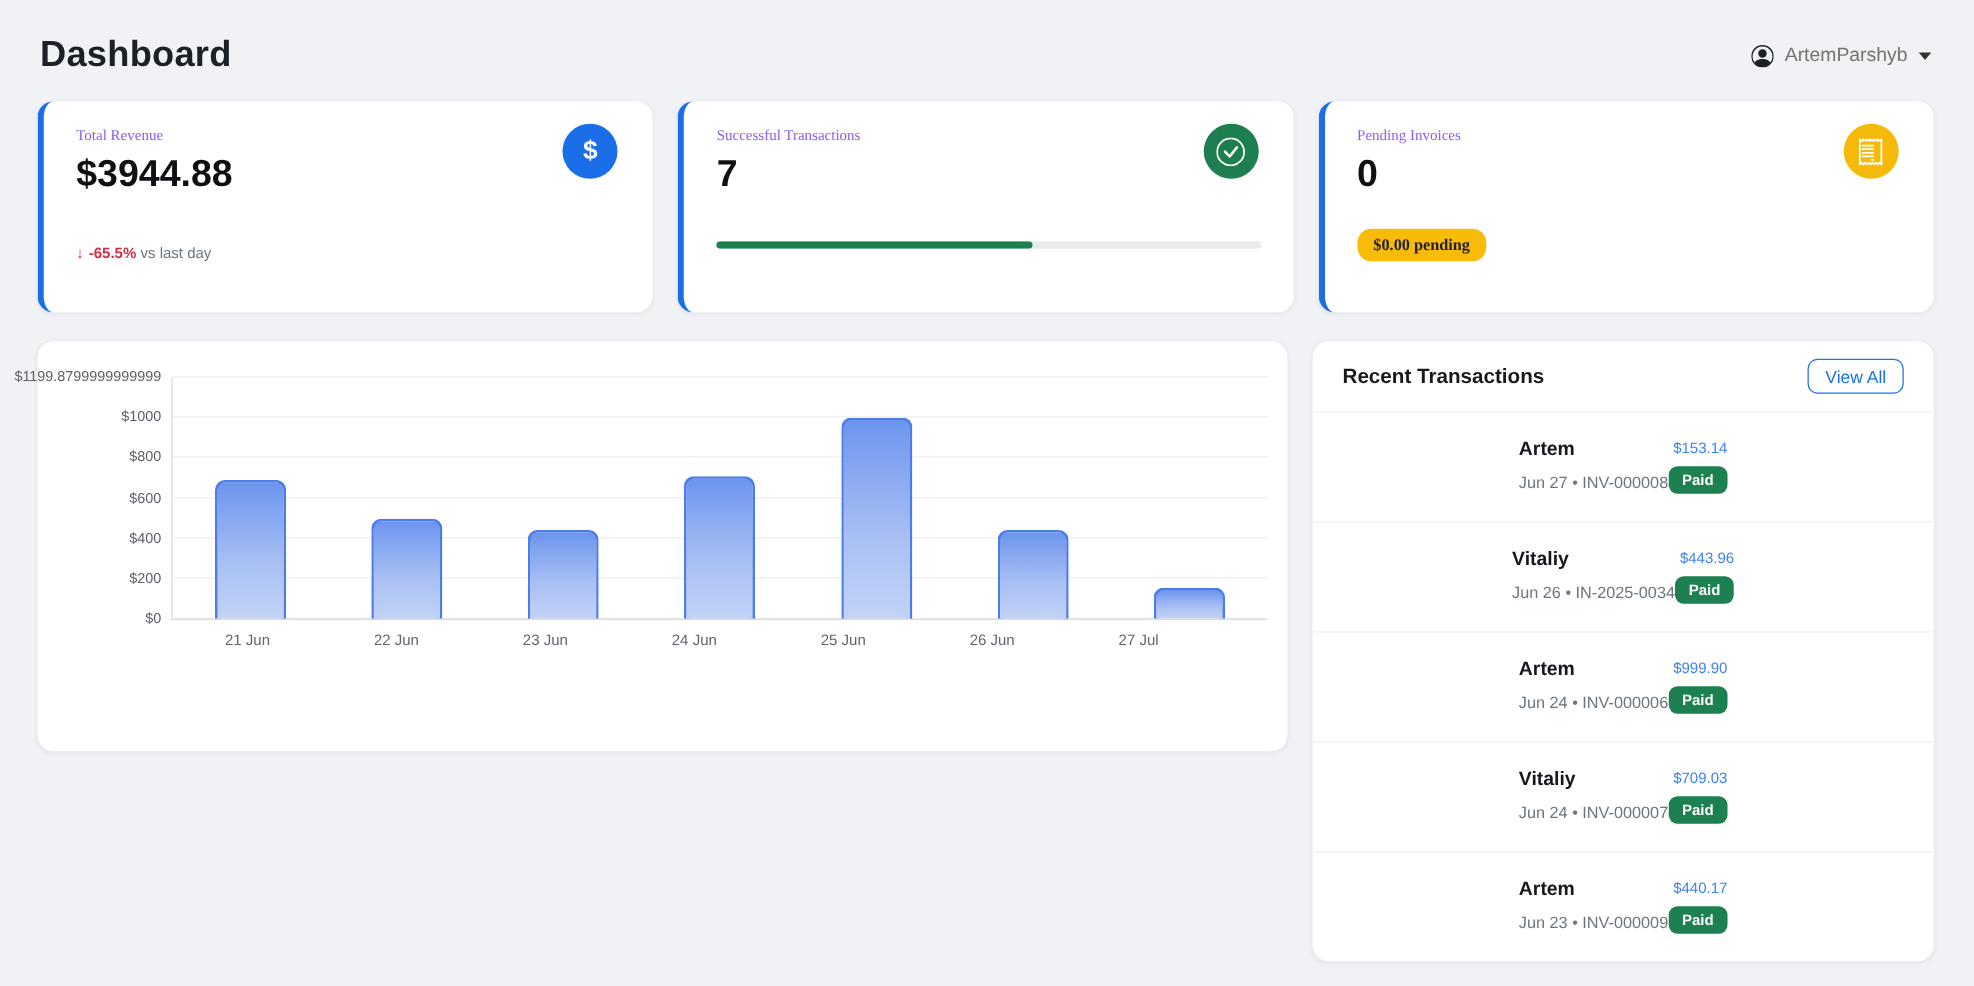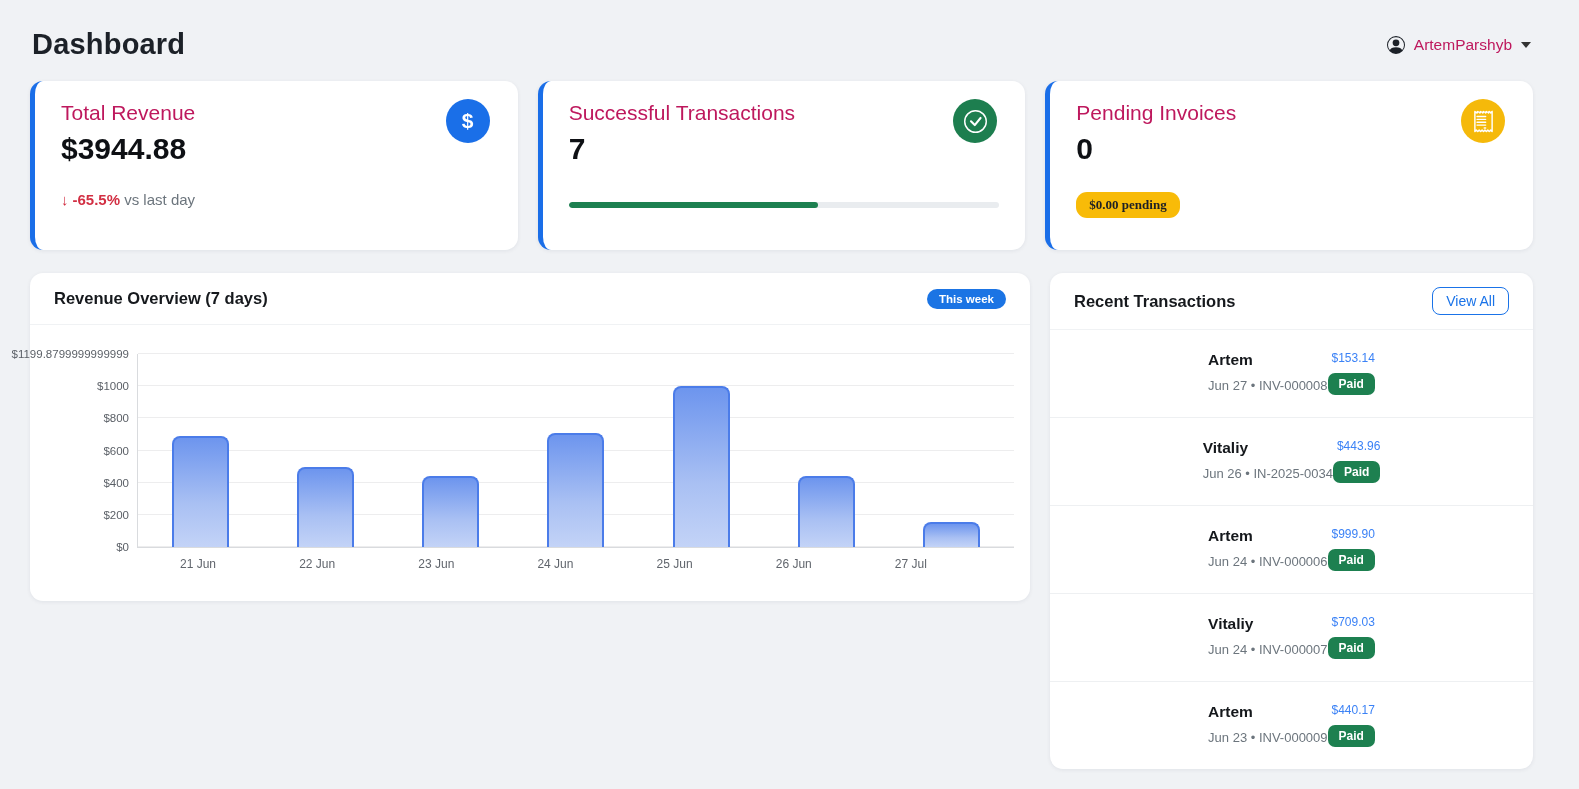--- a/index.html
+++ b/index.html
@@ -3,54 +3,54 @@
 <meta charset="utf-8">
 <style>
   * { margin:0; padding:0; box-sizing:border-box; }
   html,body { width:1579px; height:789px; }
   body {
     background:#f0f2f5;
     font-family:"Liberation Sans", sans-serif;
     color:#212529;
     overflow:hidden;
   }
-  .page { padding:0 46px 0 30px; }
+  .page { padding:0 32px 0 30px; }
 
   
   .top-header {
     display:flex; justify-content:space-between; align-items:center;
     padding:28px 2px 20px 2px;
   }
   .page-title { font-size:29px; font-weight:700; color:#1c2128; letter-spacing:.2px; }
   .user-menu {
     display:flex; align-items:center; gap:9px;
-    font-size:15.5px; color:#be185d; cursor:pointer;
+    font-size:15.5px; color:#737373; cursor:pointer;
   }
   .user-menu svg { display:block; }
   .caret { width:0; height:0; border-left:5px solid transparent; border-right:5px solid transparent; border-top:6px solid #333; }
 
   
   .stats-row { display:flex; gap:20px; }
   .stat-card {
     flex:1; position:relative; height:169px;
     background:#fff; border-radius:13px; border-left:5px solid #1a6ee8;
     box-shadow:0 1px 4px rgba(20,30,60,.07);
     padding:20px 26px;
   }
-  .stat-label { font-size:21px; color:#be185d; }
+  .stat-label { font-size:12px; color:#8b5cf6;font-family:Liberation Serif, serif; }
   .stat-value { font-size:30px; font-weight:700; color:#0e1014; margin-top:7px; }
   .stat-icon {
     position:absolute; top:18px; right:28px; width:44px; height:44px;
     border-radius:50%; display:flex; align-items:center; justify-content:center;
   }
   .icon-blue { background:#1a6fe8; }
   .icon-green { background:#1d7e4f; }
   .icon-yellow { background:#f5b90a; }
   .dollar-glyph { color:#fff; font-size:21px; font-weight:700; }
-  .trend-row { margin-top:25px; font-size:15px; color:#6c757d; }
+  .trend-row { margin-top:38px; font-size:12px; color:#6c757d; }
   .trend-arrow, .trend-pct { color:#d22f43; font-weight:700; }
   .trend-arrow { font-weight:400; margin-right:4px; }
   .progress-track {
     margin-top:36px; height:6px; background:#e9ecef; border-radius:4px; overflow:hidden;
   }
   .progress-fill { height:100%; background:#1d8050; border-radius:4px; }
   .pending-badge {
     display:inline-block; margin-top:26px;
     background:#f8bb08; color:#1d2025; font-weight:700; font-size:13px;
     padding:5px 13px; border-radius:11px;font-family:Liberation Serif, serif;
@@ -175,24 +175,20 @@
             <path d="M1.92.506a.5.5 0 0 1 .434.14L3 1.293l.646-.647a.5.5 0 0 1 .708 0L5 1.293l.646-.647a.5.5 0 0 1 .708 0L7 1.293l.646-.647a.5.5 0 0 1 .708 0L9 1.293l.646-.647a.5.5 0 0 1 .708 0l.646.647.646-.647a.5.5 0 0 1 .708 0l.646.647.646-.647a.5.5 0 0 1 .801.13.5.5 0 0 1 .051.225v14a.5.5 0 0 1-.852.354L13 14.707l-.646.647a.5.5 0 0 1-.708 0L11 14.707l-.646.647a.5.5 0 0 1-.708 0L9 14.707l-.646.647a.5.5 0 0 1-.708 0L7 14.707l-.646.647a.5.5 0 0 1-.708 0L5 14.707l-.646.647a.5.5 0 0 1-.708 0L3 14.707l-.646.647A.5.5 0 0 1 1.5 15v-14a.5.5 0 0 1 .42-.494M2.5 2.207v11.586l.146-.147a.5.5 0 0 1 .708 0l.646.647.646-.647a.5.5 0 0 1 .708 0l.646.647.646-.647a.5.5 0 0 1 .708 0l.646.647.646-.647a.5.5 0 0 1 .708 0l.646.647.646-.647a.5.5 0 0 1 .708 0l.646.647.646-.647a.5.5 0 0 1 .708 0l.146.147V2.207l-.146.147a.5.5 0 0 1-.708 0L12.5 1.707l-.646.647a.5.5 0 0 1-.708 0L10.5 1.707l-.646.647a.5.5 0 0 1-.708 0L8.5 1.707l-.646.647a.5.5 0 0 1-.708 0L6.5 1.707l-.646.647a.5.5 0 0 1-.708 0L4.5 1.707l-.646.647a.5.5 0 0 1-.708 0z"></path>
             <path d="M3 4.5a.5.5 0 0 1 .5-.5h6a.5.5 0 1 1 0 1h-6a.5.5 0 0 1-.5-.5m0 2a.5.5 0 0 1 .5-.5h6a.5.5 0 1 1 0 1h-6a.5.5 0 0 1-.5-.5m0 2a.5.5 0 0 1 .5-.5h6a.5.5 0 1 1 0 1h-6a.5.5 0 0 1-.5-.5m0 2a.5.5 0 0 1 .5-.5h6a.5.5 0 1 1 0 1h-6a.5.5 0 0 1-.5-.5m5 2a.5.5 0 0 1 .5-.5h1a.5.5 0 0 1 0 1h-1a.5.5 0 0 1-.5-.5"></path>
           </svg>
       </div>
     </div>
   </div>
 
   <div class="main-row">
 
     <div class="panel chart-panel">
-      <div class="panel-header">
-        <div class="panel-title">Revenue Overview (7 days)</div>
-        <button class="week-badge">This week</button>
-      </div>
       <div class="chart-body">
         <div class="plot" id="plot">
             <div class="gridline" style="bottom: 0%;"></div>
             <div class="gridline" style="bottom: 16.6683%;"></div>
             <div class="gridline" style="bottom: 33.3367%;"></div>
             <div class="gridline" style="bottom: 50.005%;"></div>
             <div class="gridline" style="bottom: 66.6733%;"></div>
             <div class="gridline" style="bottom: 83.3417%;"></div>
             <div class="gridline" style="bottom: 100%;"></div>
           <div class="bars" id="bars">

